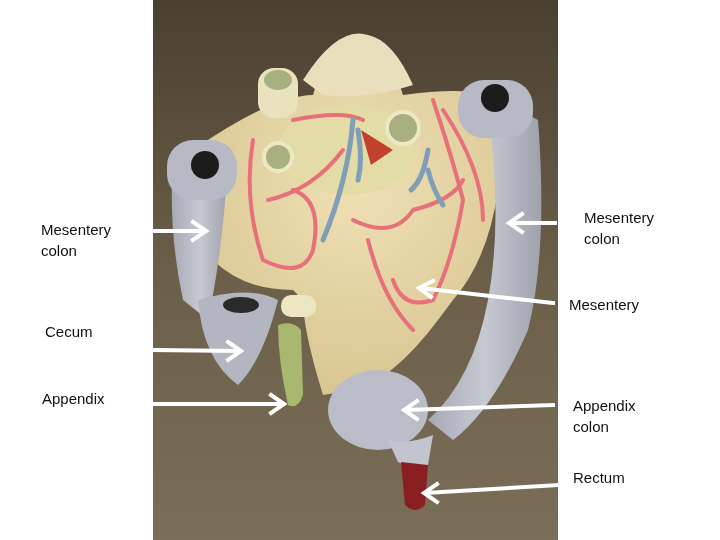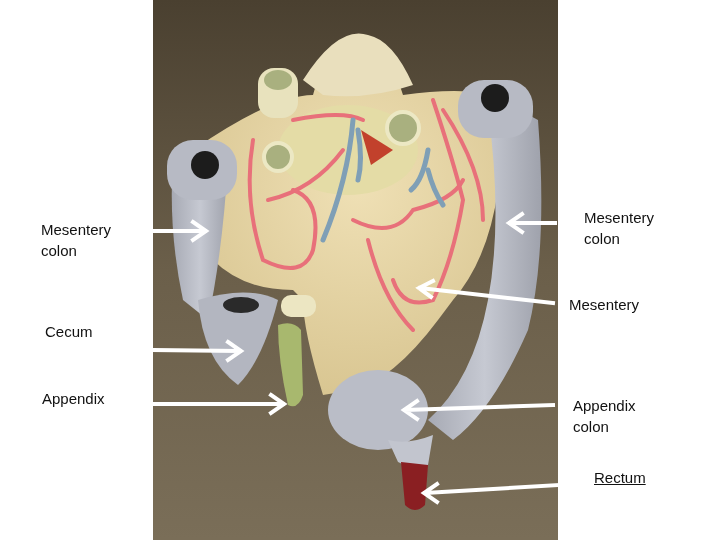--- a/index.html
+++ b/index.html
@@ -99,13 +99,13 @@
 
 <div class="label" style="left:41px; top:219px;">Mesentery
 colon</div>
 <div class="label" style="left:45px; top:321px;">Cecum</div>
 <div class="label" style="left:42px; top:388px;">Appendix</div>
 <div class="label" style="left:584px; top:207px;">Mesentery
 colon</div>
 <div class="label" style="left:569px; top:294px;">Mesentery</div>
 <div class="label" style="left:573px; top:395px;">Appendix
 colon</div>
-<div class="label" style="left:594px; top:467px;text-decoration:underline;">Rectum</div>
+<div class="label" style="left:573px; top:467px;">Rectum</div>
 
 </body></html>

